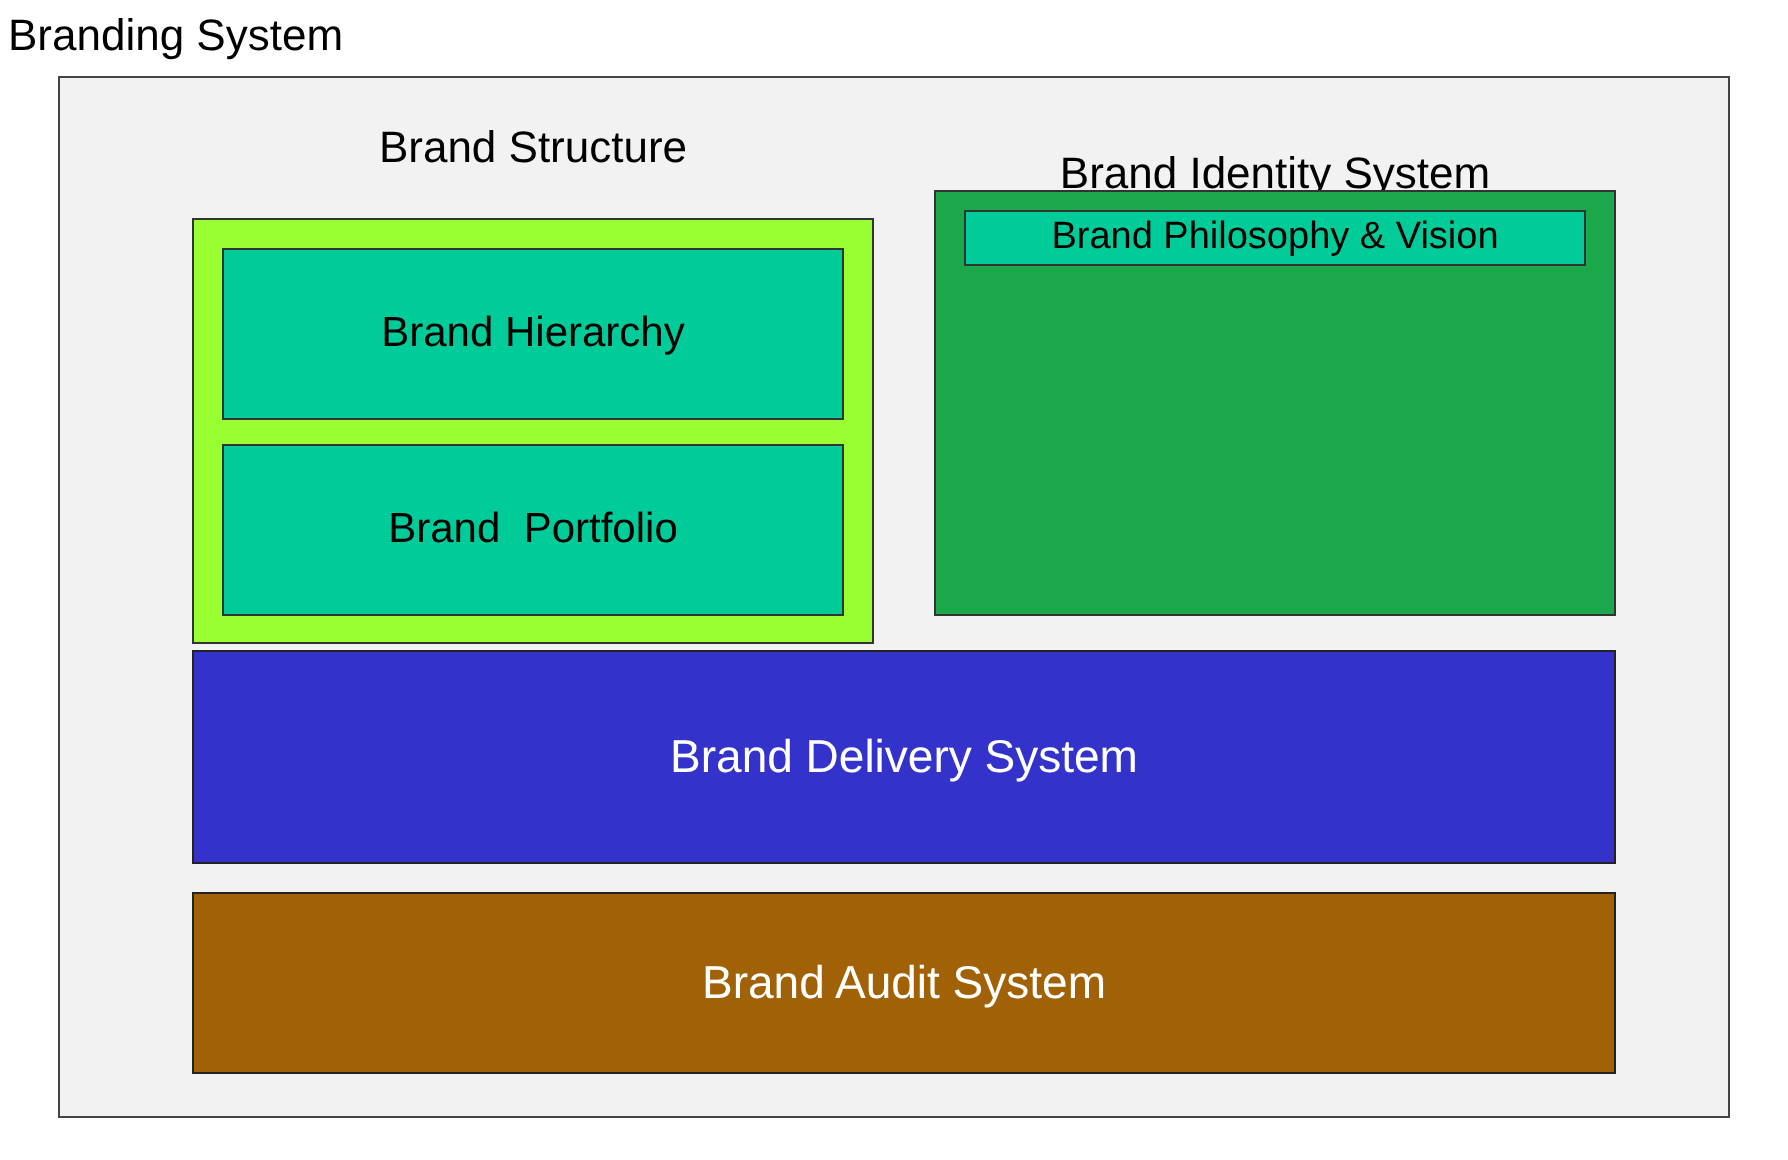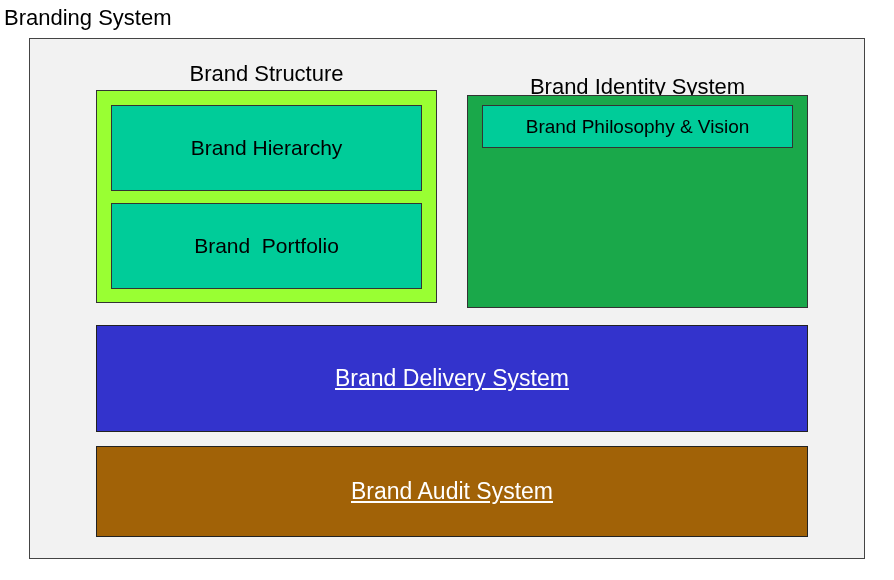--- a/index.html
+++ b/index.html
@@ -3,28 +3,28 @@
 <meta charset="utf-8">
 <style>
   html,body{margin:0;padding:0;background:#ffffff;}
   body{width:894px;height:580px;position:relative;overflow:hidden;font-family:"Liberation Sans","DejaVu Sans",sans-serif;color:#000;}
   .title{position:absolute;left:4px;width:894px;top:5px;font-size:22px;}
   .frame{position:absolute;left:29px;top:38px;width:836px;height:521px;background:#f2f2f2;border:1px solid #444;box-sizing:border-box;}
   .section-label{position:absolute;font-size:22px;text-align:center;}
   .lbl-structure{left:96px;width:341px;top:61px;}
   .lbl-identity{left:467px;width:341px;top:74px;}
   .group{position:absolute;box-sizing:border-box;border:1px solid #333;}
-  .g-structure{left:96px;top:90px;width:341px;height:213px;background:#99ff33;text-align:right;}
+  .g-structure{left:96px;top:109px;width:341px;height:213px;background:#99ff33;text-align:right;}
   .g-identity{left:467px;top:95px;width:341px;height:213px;background:#1aa84a;}
   .box{position:absolute;box-sizing:border-box;border:1px solid #333;background:#00cc99;display:flex;align-items:center;justify-content:center;white-space:pre;}
   .s-box{left:14px;width:311px;height:86px;font-size:21px;}
   .s1{top:14px;} .s2{top:112px;}
-  .i-box{left:14px;width:311px;height:43px;font-size:19px;}
+  .i-box{left:14px;width:311px;height:28px;font-size:19px;}
   .i1{top:9px;} .i2{top:59px;} .i3{top:110px;} .i4{top:160px;}
-  .band{position:absolute;left:96px;width:712px;box-sizing:border-box;border:1px solid #222;display:flex;align-items:center;justify-content:center;color:#fff;font-size:23px;text-decoration:underline;}
+  .band{position:absolute;left:96px;width:712px;box-sizing:border-box;border:1px solid #222;display:flex;align-items:center;justify-content:center;color:#fff;font-size:23px;}
   .b-delivery{top:325px;height:107px;background:#3333cc;}
   .b-audit{top:446px;height:91px;background:#a16207;}
 </style>
 </head>
 <body>
 
 <div class="title">Branding System</div>
 
 <div class="frame"></div>
 

